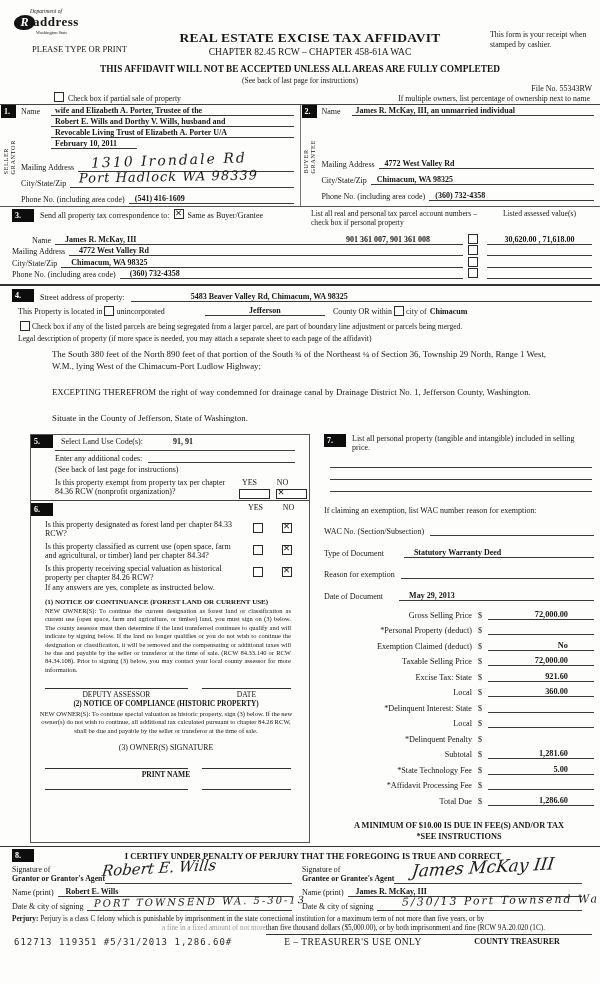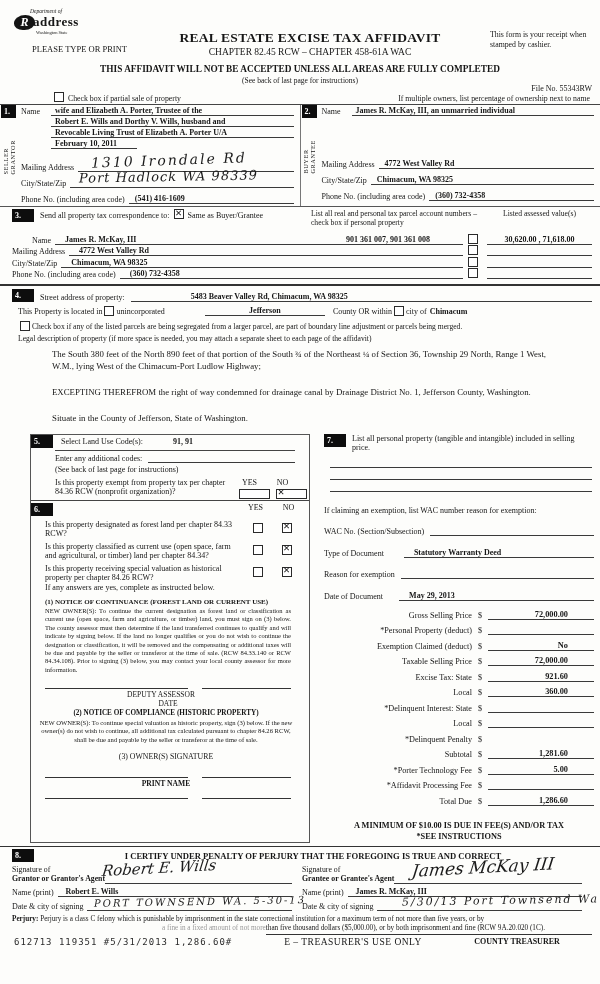--- a/index.html
+++ b/index.html
@@ -94,21 +94,21 @@
   .qtext { flex:1; padding-right:4px; }
   .ycell,.ncell { width:29px; text-align:center; padding-top:3px; }
   .s6 { padding:2px 8px 0 0; border-top:1px solid #444; }
   .s6 .qrow { padding-left:14px; }
   .notice { padding:6px 10px 0 14px; font-size:6.5px; line-height:1.3; text-align:justify; }
   .notice .t { font-weight:bold; font-size:7px; text-align:left; }
   .landrow { display:flex; align-items:center; padding:5px 0 0 14px; }
   .sigline2 { display:flex; padding:14px 10px 0 14px; }
   .sigline2 .l1 { flex:1.6; border-bottom:1px solid #333; margin-right:14px; }
   .sigline2 .l2 { flex:1; border-bottom:1px solid #333; }
-  .dep-row { display:flex; padding:1px 10px 0 14px; font-size:7.5px;flex-direction:column; }
+  .dep-row { display:flex; padding:1px 10px 0 14px; font-size:7.5px; }
   .dep-row .d1 { flex:1.6; text-align:center; margin-right:14px; }
   .dep-row .d2 { flex:1; text-align:center; }
   .notice2 { padding:1px 8px 0 8px; font-size:6.6px; line-height:1.3; text-align:center; }
   .notice2 .t { font-weight:bold; font-size:7.2px; }
   .sig3 { text-align:center; font-weight:normal; font-size:7.8px; margin-top:8px; }
   .pn { text-align:center; font-weight:bold; font-size:7.6px; margin-top:1px; }
 
   
   .s7-top { display:flex; align-items:flex-start; }
   .s7-top .txt { flex:1; padding-left:6px; }
@@ -489,21 +489,21 @@
             <span class="mlabel">*Delinquent Penalty</span>
             <span class="mdollar">$</span>
             <span class="mline" style="border-bottom:none;"></span>
           </div>
         <div class="mrow">
             <span class="mlabel">Subtotal</span>
             <span class="mdollar">$</span>
             <span class="mline">1,281.60</span>
           </div>
         <div class="mrow">
-            <span class="mlabel">*Porter Technology Fee</span>
+            <span class="mlabel">*State Technology Fee</span>
             <span class="mdollar">$</span>
             <span class="mline">5.00</span>
           </div>
         <div class="mrow">
             <span class="mlabel">*Affidavit Processing Fee</span>
             <span class="mdollar">$</span>
             <span class="mline"></span>
           </div>
         <div class="mrow">
             <span class="mlabel">Total Due</span>

